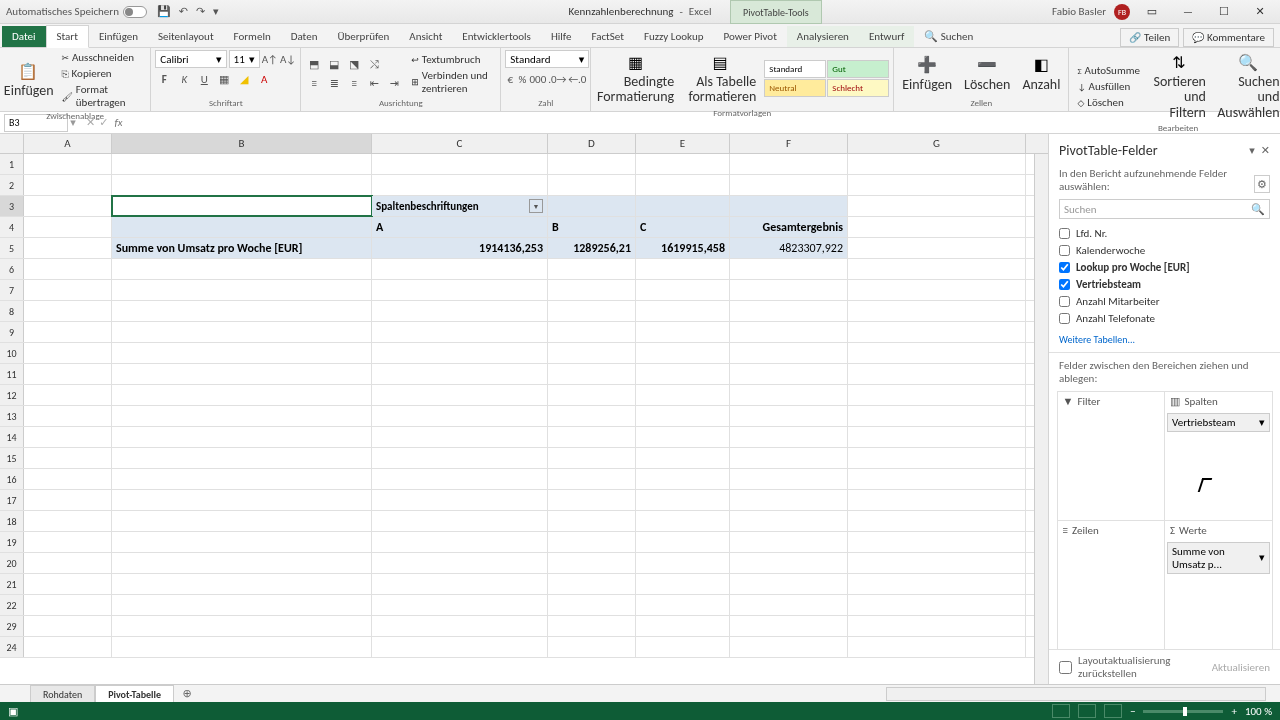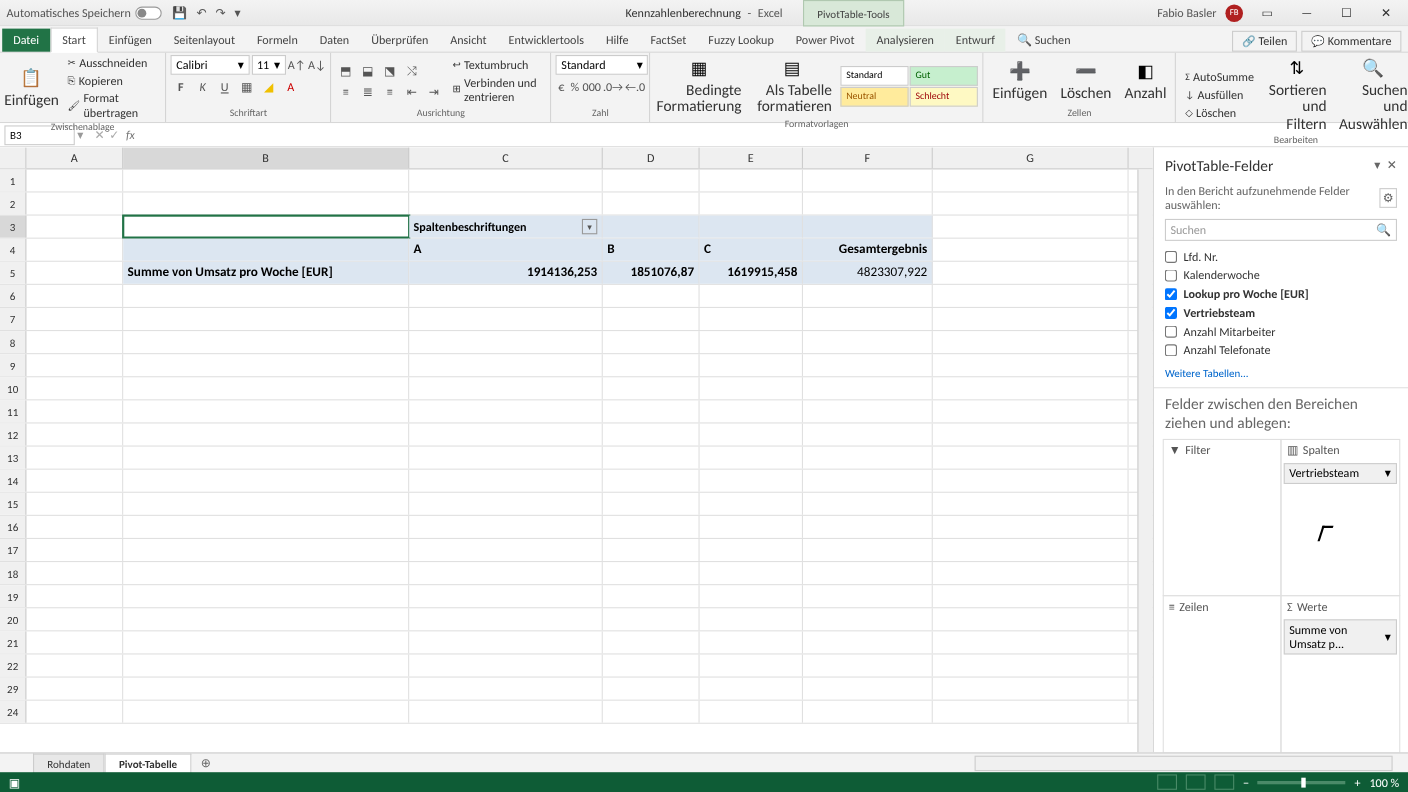--- a/index.html
+++ b/index.html
@@ -71,30 +71,30 @@
 .cell.active{outline:2px solid #217346;outline-offset:-1px;background:#fff}
 .cell.rt{justify-content:flex-end}
 .cell .drop{margin-left:auto;width:14px;height:14px;border:1px solid #999;display:flex;align-items:center;justify-content:center;font-size:7px;color:#555;cursor:pointer}
 .vscroll{position:absolute;right:0;top:20px;bottom:0;width:14px;background:#f0f0f0;border-left:1px solid #ccc}
 
 
 .pane{position:absolute;top:134px;right:0;bottom:36px;width:232px;background:#fff;border-left:1px solid #d4d4d4;display:flex;flex-direction:column}
 .pane-hdr{padding:8px 10px;display:flex;align-items:center;justify-content:space-between}
 .pane-hdr h3{font-size:14px;font-weight:400;color:#333}
 .pane-hdr .ctrls{display:flex;gap:6px;color:#666;cursor:pointer}
-.pane-sub{padding:0 10px 6px;font-size:9px;color:#666;display:flex;align-items:center;justify-content:space-between}
+.pane-sub{padding:0 10px 6px;font-size:9px;color:#666;display:flex;align-items:flex-end;justify-content:space-between}
 .pane-sub .gear{width:18px;height:18px;border:1px solid #ccc;display:flex;align-items:center;justify-content:center;cursor:pointer}
 .pane-search{margin:0 10px 6px;height:20px;border:1px solid #ccc;display:flex;align-items:center;padding:0 4px;color:#999;font-size:10px}
 .pane-search span:last-child{margin-left:auto}
 .fieldlist{padding:0 10px;flex:0 0 auto}
 .fielditem{display:flex;align-items:center;gap:6px;padding:2px 0;font-size:10px;color:#333;cursor:pointer}
 .fielditem input{width:11px;height:11px}
 .fielditem.b{font-weight:600}
 .morelink{font-size:10px;color:#0066cc;padding:6px 0;cursor:pointer}
-.areas-hdr{padding:6px 10px;font-size:14px;color:#666;border-top:1px solid #e0e0e0;margin-top:auto}
+.areas-hdr{padding:6px 10px;font-size:11px;color:#666;border-top:1px solid #e0e0e0;margin-top:auto}
 .areas{display:grid;grid-template-columns:1fr 1fr;grid-template-rows:1fr 1fr;gap:0;flex:1;padding:0 8px}
 .area{border:1px solid #e0e0e0;margin:-0.5px;display:flex;flex-direction:column}
 .area-title{font-size:10px;color:#555;padding:3px 5px;display:flex;align-items:center;gap:4px}
 .area-body{flex:1;padding:2px}
 .area-item{background:#f0f0f0;border:1px solid #ccc;font-size:9px;padding:2px 4px;display:flex;align-items:center;justify-content:space-between;cursor:pointer}
 .pane-foot{padding:4px 10px;display:flex;align-items:center;gap:6px;font-size:9px;color:#666;border-top:1px solid #e0e0e0}
 .pane-foot .btn{margin-left:auto;color:#aaa;cursor:pointer}
 
 
 .sheettabs{position:absolute;left:0;right:0;bottom:18px;height:18px;background:#f3f3f3;border-top:1px solid #ccc;display:flex;align-items:center;padding-left:30px;gap:0}
@@ -383,21 +383,21 @@
         <div class="cell hdr" style="width:88px">B</div>
         <div class="cell hdr" style="width:94px">C</div>
         <div class="cell hdr rt" style="width:118px;font-weight:600">Gesamtergebnis</div>
         <div class="cell" style="width:178px"></div>
       </div>
     <div class="row">
         <div class="rh">5</div>
         <div class="cell" style="width:88px"></div>
         <div class="cell hdr" style="width:260px;font-weight:600">Summe von Umsatz pro Woche [EUR]</div>
         <div class="cell hdr rt" style="width:176px">1914136,253</div>
-        <div class="cell hdr rt" style="width:88px">1851076,87</div>
+        <div class="cell hdr rt" style="width:88px">1289256,21</div>
         <div class="cell hdr rt" style="width:94px">1619915,458</div>
         <div class="cell hdr rt" style="width:118px;font-weight:400">4823307,922</div>
         <div class="cell" style="width:178px"></div>
       </div>
   <div class="row">
         <div class="rh">6</div>
         <div class="cell" style="width:88px"></div>
         <div class="cell" style="width:260px"></div>
         <div class="cell" style="width:176px"></div>
         <div class="cell" style="width:88px"></div>
@@ -667,20 +667,25 @@
           <span>Werte</span>
         </div>
       <div class="area-body">
           <div class="area-item">
             <span>Summe von Umsatz p...</span>
             <span>▾</span>
           </div>
         </div>
     </div>
   </div>
+  <div class="pane-foot">
+    <input type="checkbox" style="">
+    <span>Layoutaktualisierung zurückstellen</span>
+    <span class="btn">Aktualisieren</span>
+  </div>
 </div>
 
 <div class="sheettabs">
   <div class="sheettab">Rohdaten</div>
   <div class="sheettab active">Pivot-Tabelle</div>
   <div class="add">⊕</div>
   <div class="hscroll"></div>
 </div>
 
 <div class="statusbar">

